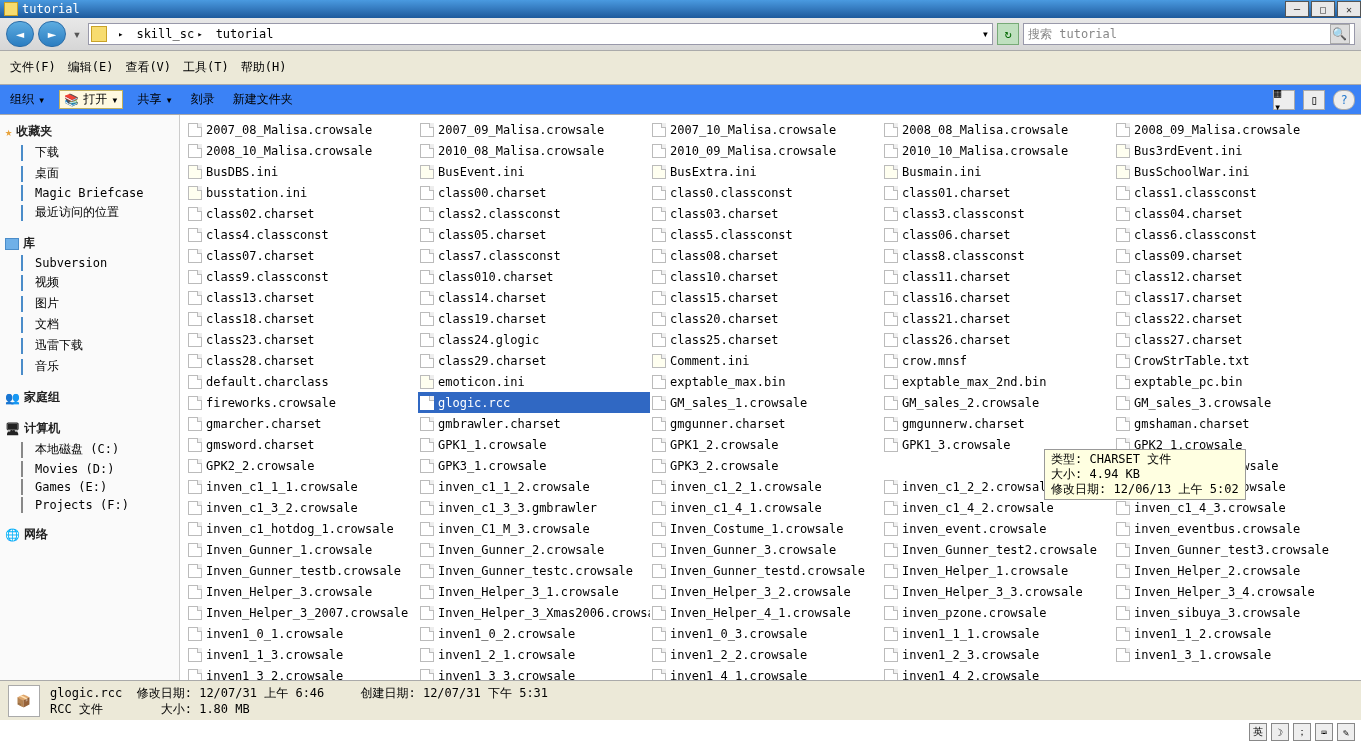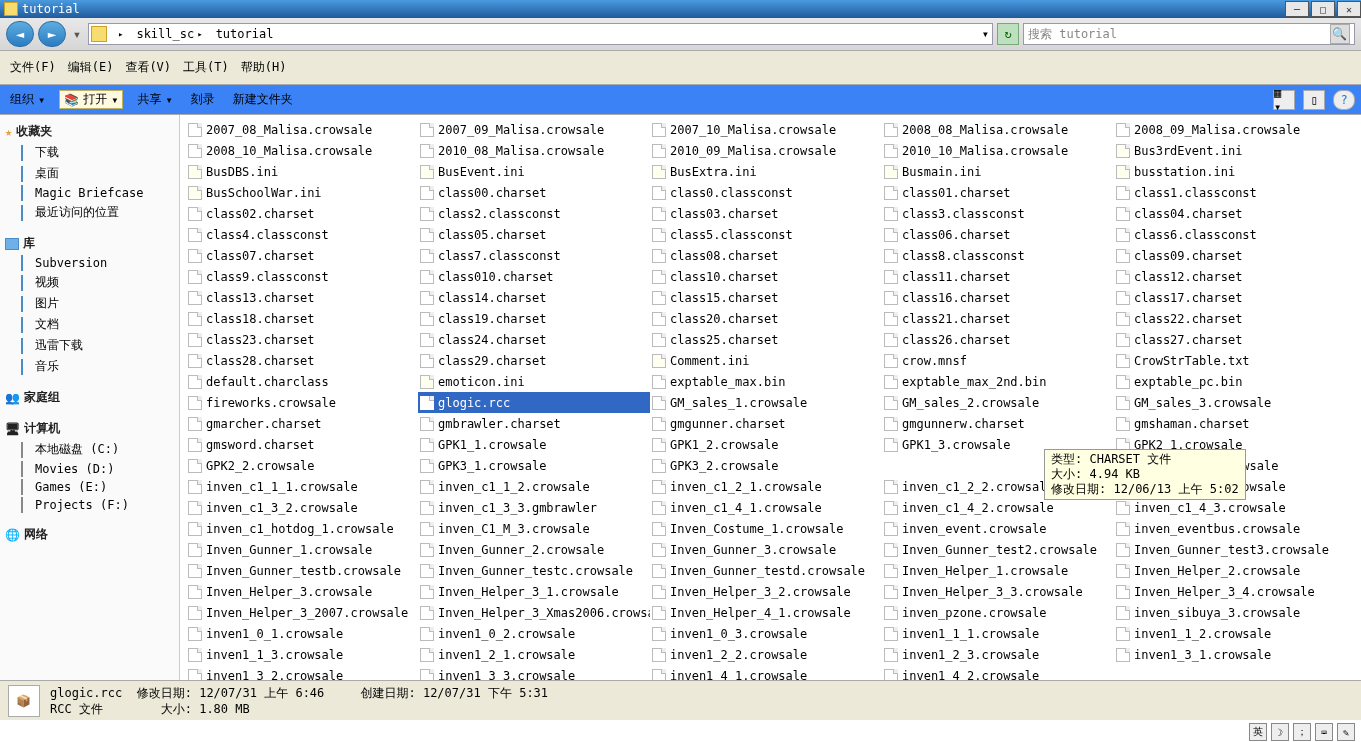--- a/index.html
+++ b/index.html
@@ -268,27 +268,27 @@
         <div class="file-item">
           <span class="file-ico ini"></span>
           <span>BusExtra.ini</span>
         </div>
         <div class="file-item">
           <span class="file-ico ini"></span>
           <span>Busmain.ini</span>
         </div>
         <div class="file-item">
           <span class="file-ico ini"></span>
+          <span>BusSchoolWar.ini</span>
+        </div>
+        <div class="file-item">
+          <span class="file-ico ini"></span>
           <span>busstation.ini</span>
         </div>
         <div class="file-item">
-          <span class="file-ico ini"></span>
-          <span>BusSchoolWar.ini</span>
-        </div>
-        <div class="file-item">
           <span class="file-ico"></span>
           <span>class00.charset</span>
         </div>
         <div class="file-item">
           <span class="file-ico"></span>
           <span>class0.classconst</span>
         </div>
         <div class="file-item">
           <span class="file-ico"></span>
           <span>class01.charset</span>
@@ -416,21 +416,21 @@
         <div class="file-item">
           <span class="file-ico"></span>
           <span>class22.charset</span>
         </div>
         <div class="file-item">
           <span class="file-ico"></span>
           <span>class23.charset</span>
         </div>
         <div class="file-item">
           <span class="file-ico"></span>
-          <span>class24.charset</span>
+          <span>class24.glogic</span>
         </div>
         <div class="file-item">
           <span class="file-ico"></span>
           <span>class25.charset</span>
         </div>
         <div class="file-item">
           <span class="file-ico"></span>
           <span>class26.charset</span>
         </div>
         <div class="file-item">

